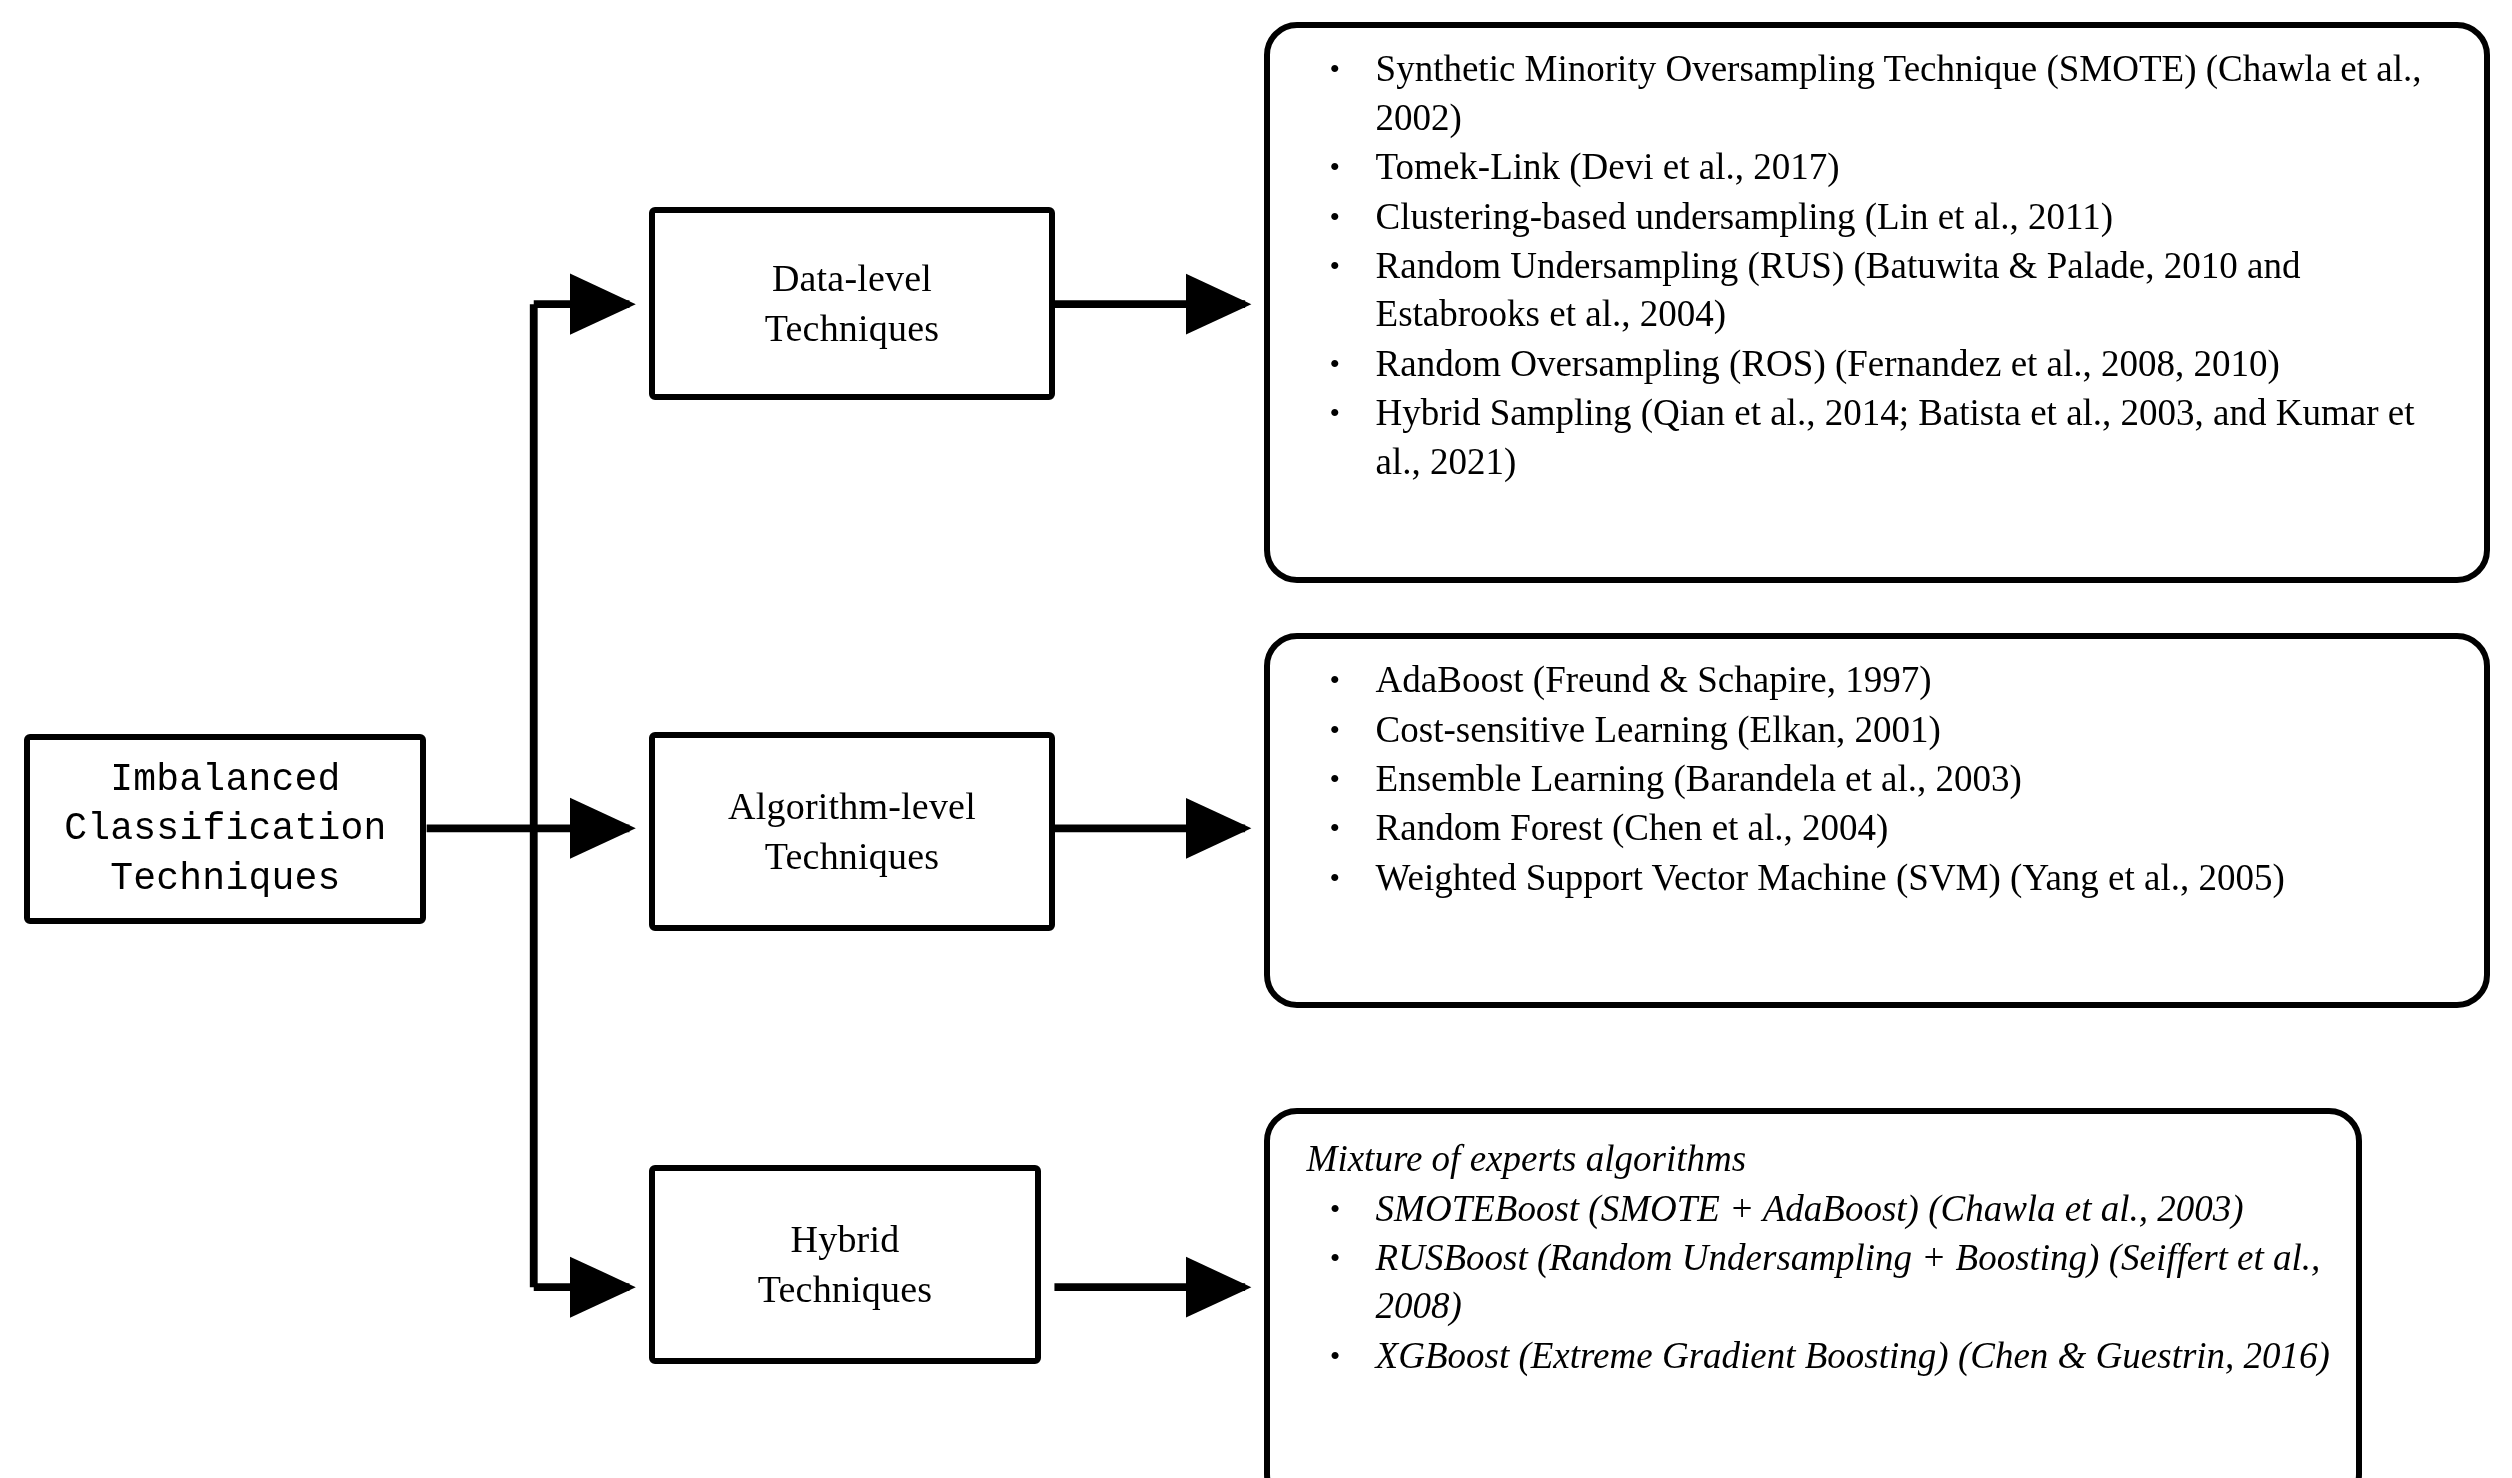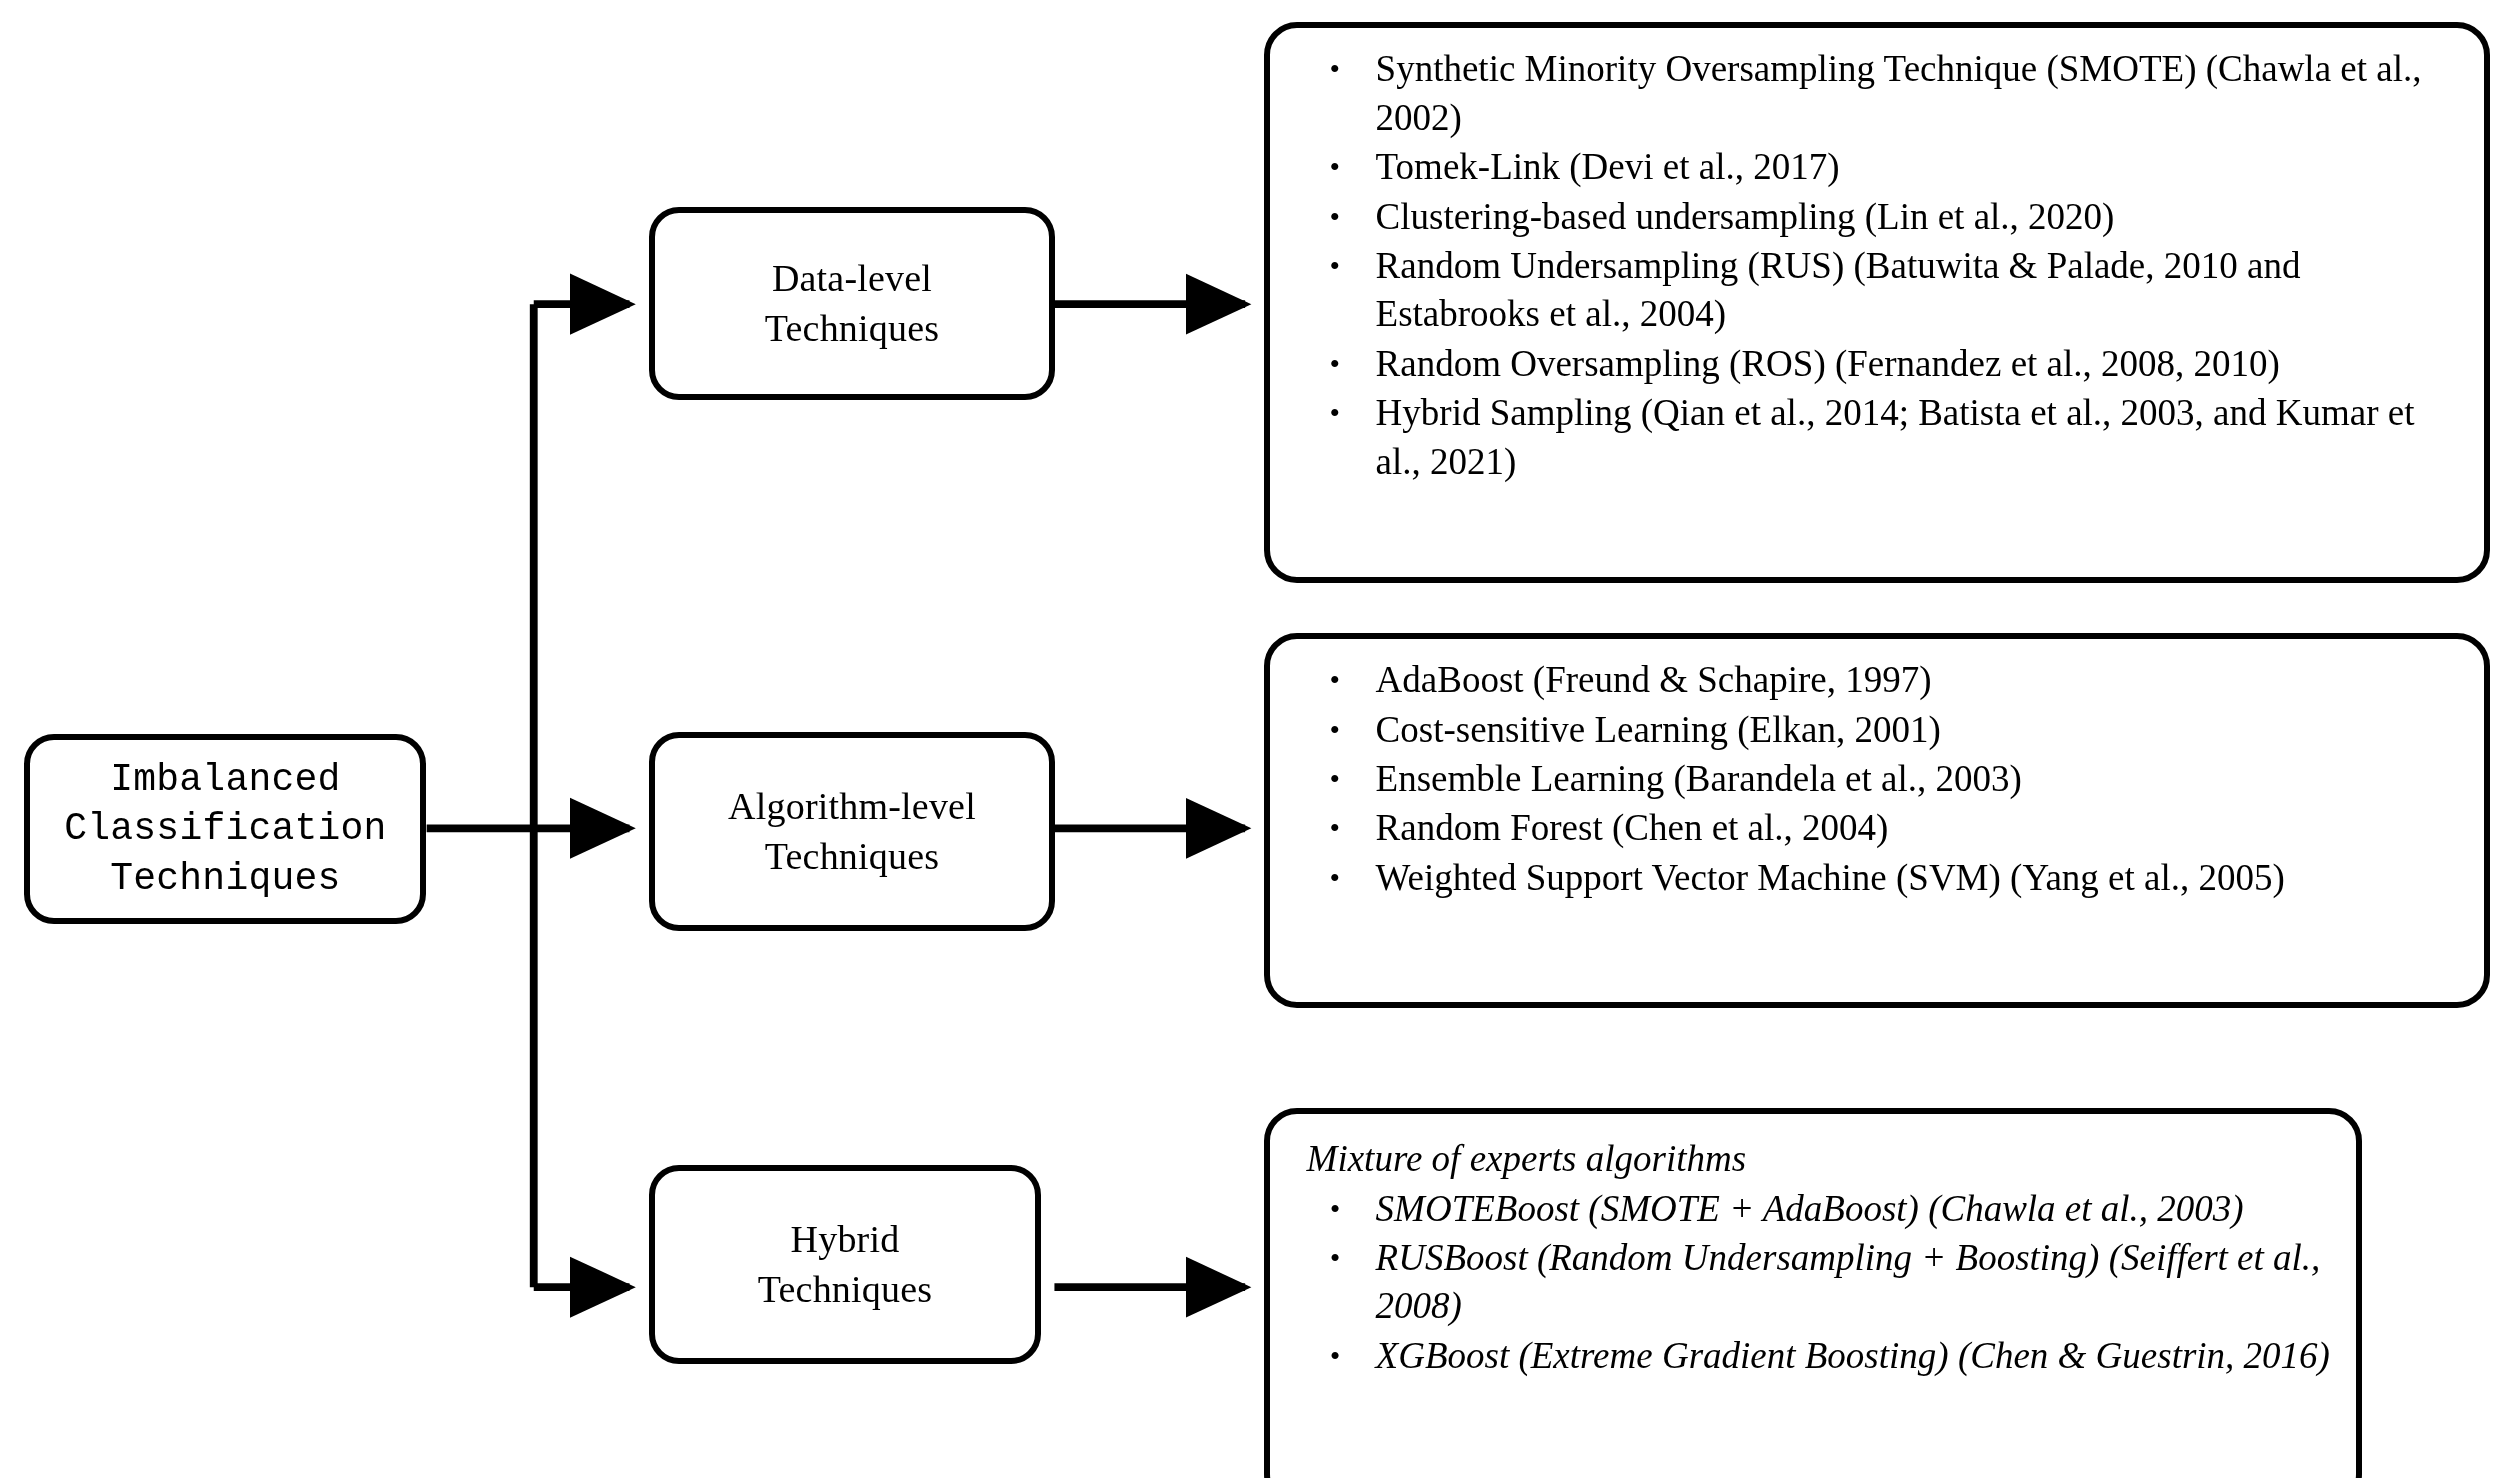--- a/index.html
+++ b/index.html
@@ -3,21 +3,21 @@
 <meta charset="utf-8">
 <style>
   html,body{margin:0;padding:0;background:#ffffff;}
   body{width:2512px;height:1479px;font-family:"Liberation Serif",serif;color:#000;}
   #stage{position:relative;width:2512px;height:1479px;overflow:hidden;background:#fff;}
 
   .node{
     position:absolute;
     box-sizing:border-box;
     border:6.1px solid #000;
-    border-radius:30px;
+    border-radius:6px;
     background:#fff;
     display:flex;
     align-items:center;
     justify-content:center;
     text-align:center;
   }
   .node .nodelabel{
     font-size:38px;
     line-height:1.30;
     letter-spacing:0.2px;
@@ -125,21 +125,21 @@
     <div class="nodelabel">
       <span>Hybrid</span><br>
       <span>Techniques</span>
     </div>
   </div>
 
   <div class="detail" id="detail-data">
     <ul class="bullets">
       <li><span class="bul">•</span><span>Synthetic Minority Oversampling Technique (SMOTE) (Chawla et al., 2002)</span></li>
       <li><span class="bul">•</span><span>Tomek-Link (Devi et al., 2017)</span></li>
-      <li><span class="bul">•</span><span>Clustering-based undersampling (Lin et al., 2020)</span></li>
+      <li><span class="bul">•</span><span>Clustering-based undersampling (Lin et al., 2011)</span></li>
       <li><span class="bul">•</span><span>Random Undersampling (RUS) (Batuwita &amp; Palade, 2010 and Estabrooks et al., 2004)</span></li>
       <li><span class="bul">•</span><span>Random Oversampling (ROS) (Fernandez et al., 2008, 2010)</span></li>
       <li><span class="bul">•</span><span>Hybrid Sampling (Qian et al., 2014; Batista et al., 2003, and Kumar et al., 2021)</span></li>
     </ul>
   </div>
 
   <div class="detail" id="detail-algo">
     <ul class="bullets">
       <li><span class="bul">•</span><span>AdaBoost (Freund &amp; Schapire, 1997)</span></li>
       <li><span class="bul">•</span><span>Cost-sensitive Learning (Elkan, 2001)</span></li>

